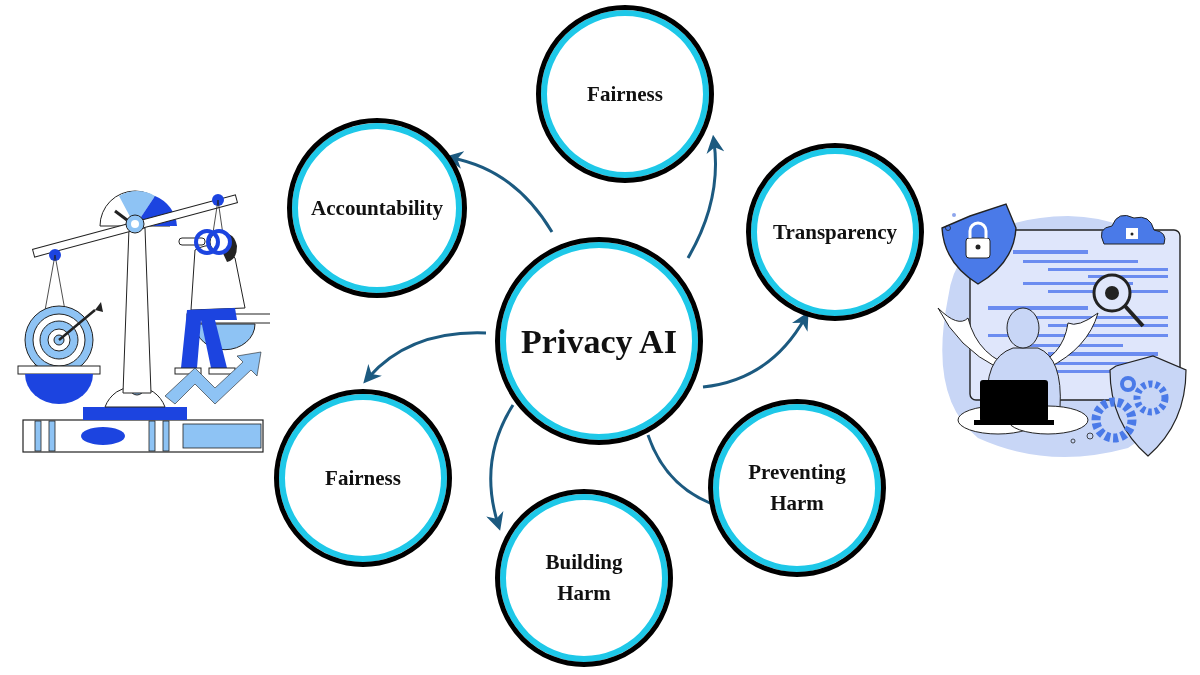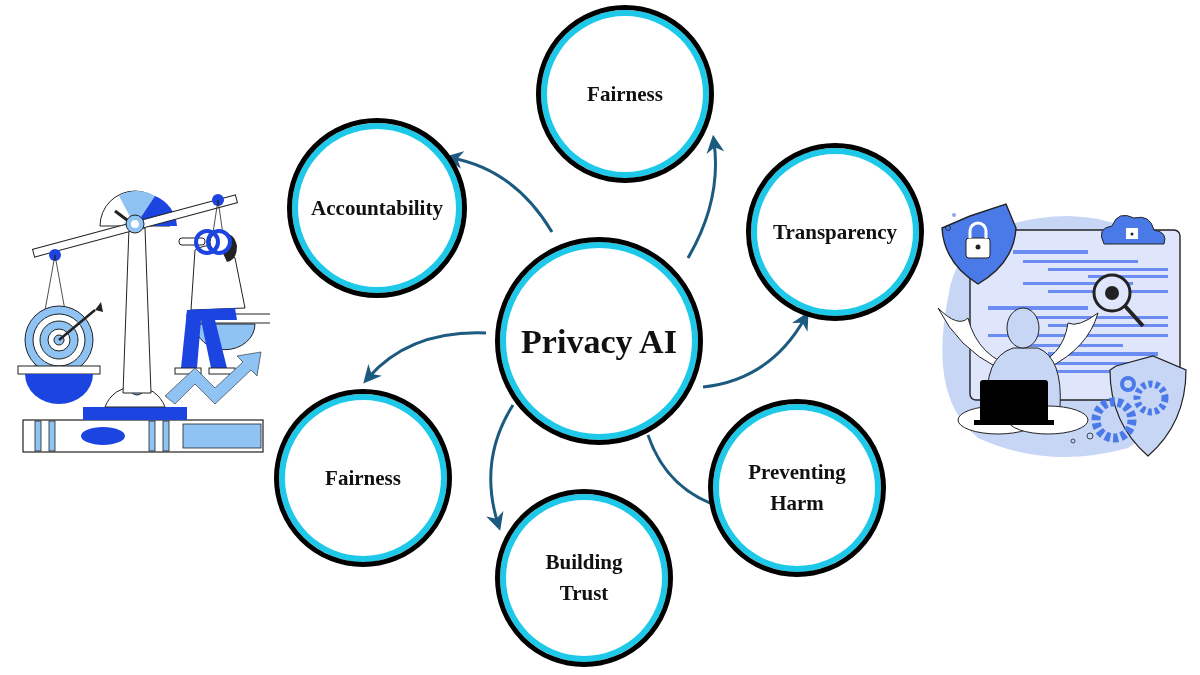--- a/index.html
+++ b/index.html
@@ -42,21 +42,21 @@
   <span class="label">Transparency</span>
 </div>
 <div class="node" style="left:287px; top:118px; width:180px; height:180px;">
   <span class="label">Accountability</span>
 </div>
 <div class="node" style="left:274px; top:389px; width:178px; height:178px;">
   <span class="label">Fairness</span>
 </div>
 <div class="node" style="left:495px; top:489px; width:178px; height:178px;">
   <span class="label">Building
-Trust</span>
+Harm</span>
 </div>
 <div class="node" style="left:708px; top:399px; width:178px; height:178px;">
   <span class="label">Preventing
 Harm</span>
 </div>
 
 <svg class="illus" style="left:15px; top:178px;" width="255" height="280" viewBox="0 0 255 280">
 
   <rect x="8" y="242" width="240" height="32" fill="#fff" stroke="#222" stroke-width="1.2"></rect>
   <rect x="20" y="243" width="6" height="30" fill="#8ec3f4" stroke="#222" stroke-width="0.8"></rect>

